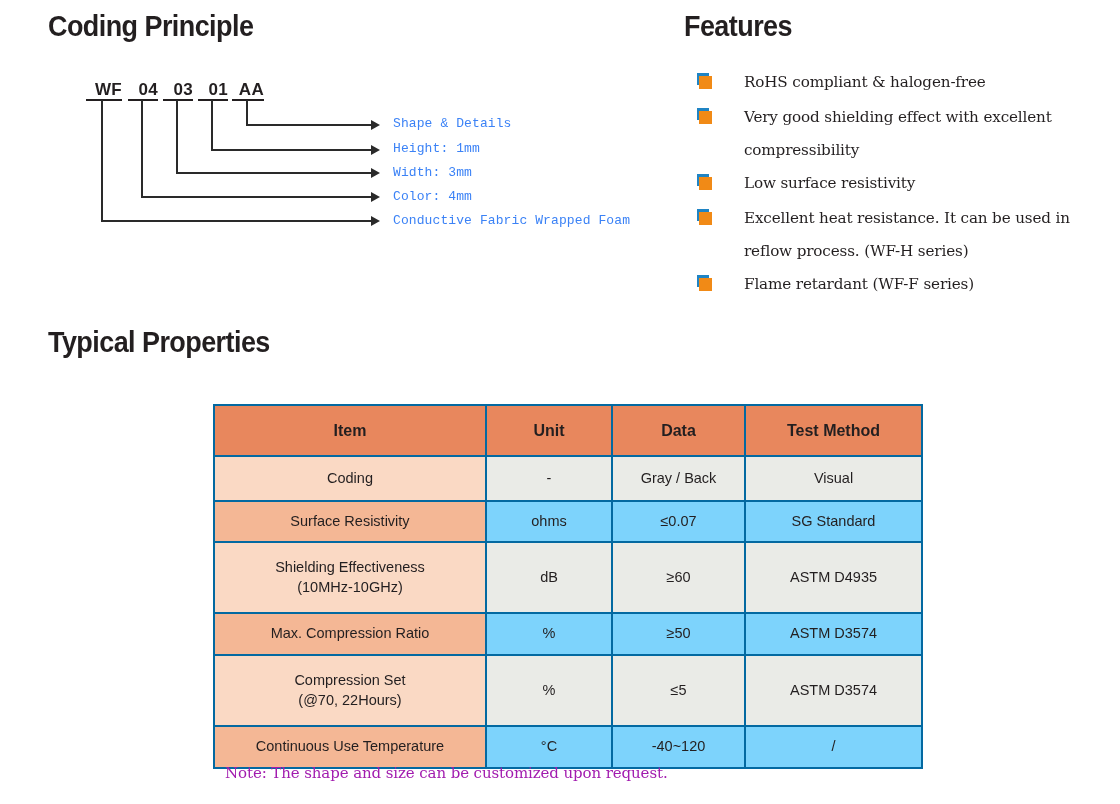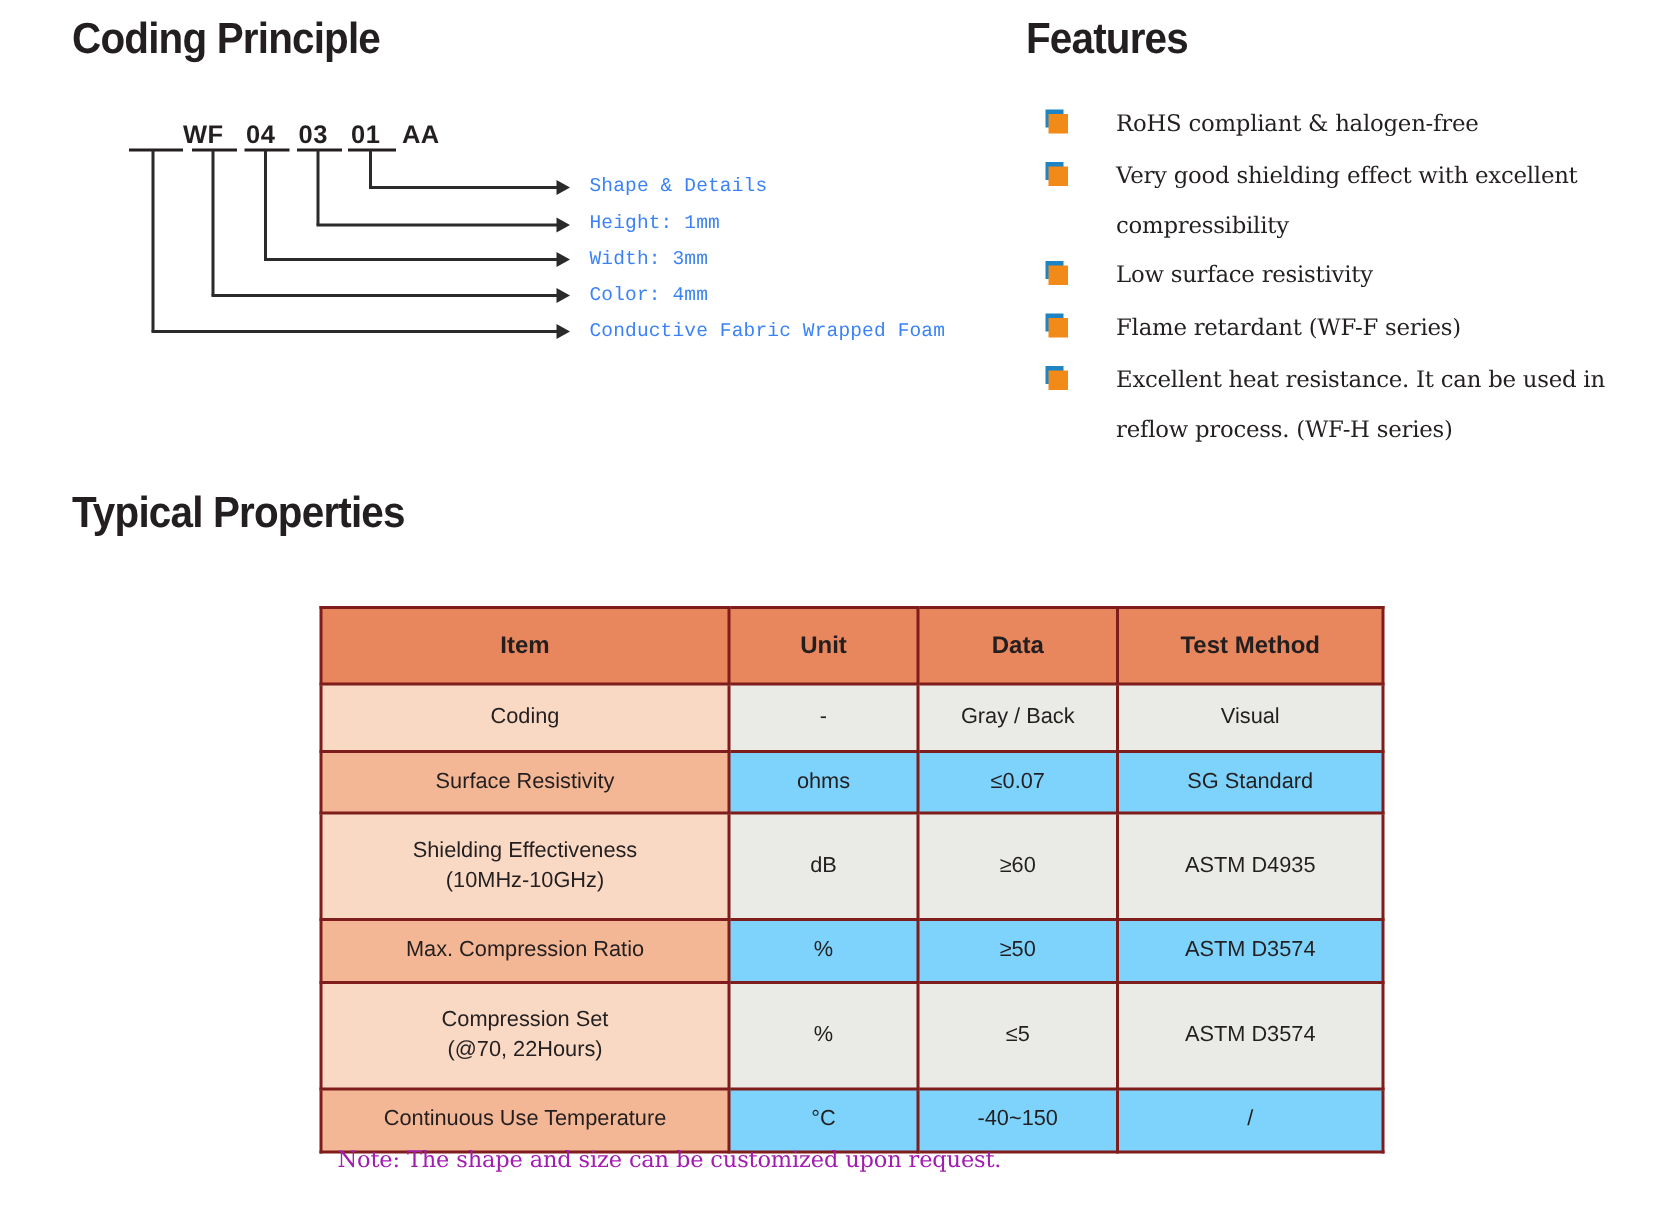--- a/index.html
+++ b/index.html
@@ -38,24 +38,23 @@
     position: absolute;
     left: 0; top: 0;
     width: 680px; height: 250px;
   }
   .code-seg {
     position: absolute;
     font-family: "Liberation Sans", sans-serif;
     font-weight: bold;
     font-size: 17px;
     color: #231f20;
-    text-align: left;
+    text-align: right;
     white-space: nowrap;
     letter-spacing: 0.3px;
-    margin-left: 36px;
   }
   .code-underline {
     position: absolute;
     height: 2px;
     background: #231f20;
   }
   .lead-v {
     position: absolute;
     width: 2px;
     background: #2a2a2a;
@@ -128,21 +127,21 @@
   #properties-table {
     position: absolute;
     left: 213px;
     top: 404px;
     width: 708px;
     border-collapse: collapse;
     table-layout: fixed;
     font-family: "Liberation Sans", sans-serif;
   }
   #properties-table td, #properties-table th {
-    border: 2px solid #7f1d1d;
+    border: 2px solid #0369a1;
     text-align: center;
     vertical-align: middle;
     font-size: 14.5px;
     color: #231f20;
     padding: 3px 4px;
     font-weight: normal;
     line-height: 1.35;
   }
   #properties-table th {
     font-weight: bold;
@@ -252,28 +251,28 @@
         <i class="back"></i>
         <i class="front"></i>
       </span>
     <span class="feature-text">Low surface resistivity</span>
   </div>
   <div class="feature-item">
     <span class="feature-bullet">
         <i class="back"></i>
         <i class="front"></i>
       </span>
+    <span class="feature-text">Excellent heat resistance. It can be used in reflow process. (WF-H series)</span>
+  </div>
+  <div class="feature-item">
+    <span class="feature-bullet">
+        <i class="back"></i>
+        <i class="front"></i>
+      </span>
     <span class="feature-text">Flame retardant (WF-F series)</span>
-  </div>
-  <div class="feature-item">
-    <span class="feature-bullet">
-        <i class="back"></i>
-        <i class="front"></i>
-      </span>
-    <span class="feature-text">Excellent heat resistance. It can be used in reflow process. (WF-H series)</span>
   </div>
 </div>
 
 <table id="properties-table">
   <colgroup>
     <col class="col-item">
       <col class="col-unit">
       <col class="col-data">
       <col class="col-method">
   </colgroup>
@@ -312,19 +311,19 @@
     </tr>
     <tr class="r-h5">
       <td class="item-light">Compression Set<br>(@70, 22Hours)</td>
       <td class="val-light">%</td>
       <td class="val-light">≤5</td>
       <td class="val-light">ASTM D3574</td>
     </tr>
     <tr class="r-h6">
       <td class="item-dark">Continuous Use Temperature</td>
       <td class="val-dark">°C</td>
-      <td class="val-dark">-40~150</td>
+      <td class="val-dark">-40~120</td>
       <td class="val-dark">/</td>
     </tr>
   </tbody>
 </table>
 
 <div id="table-note">Note: The shape and size can be customized upon request.</div>
 
 </body></html>

